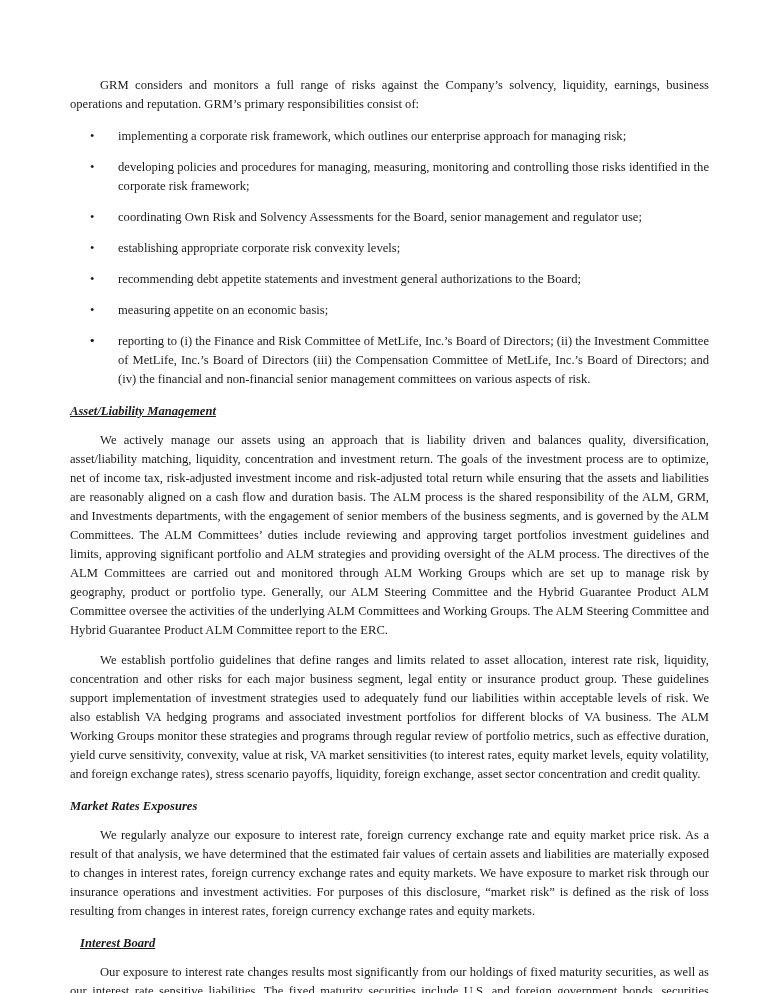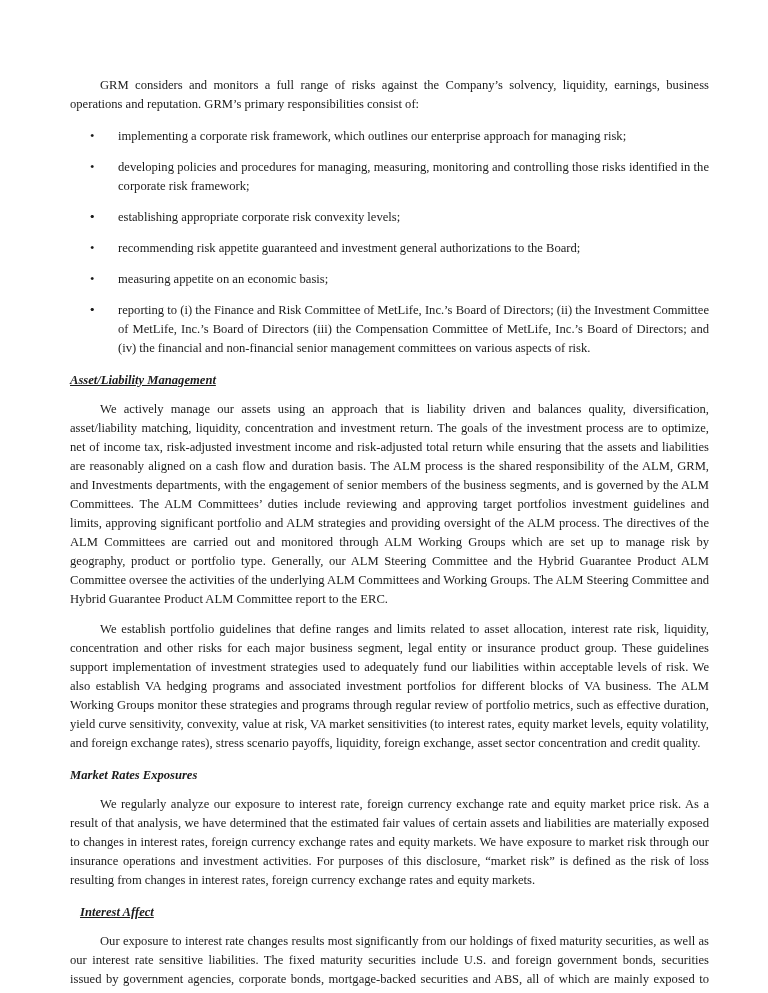--- a/index.html
+++ b/index.html
@@ -71,28 +71,29 @@
     <li>
       <span class="bullet-marker">•</span>
       <span>implementing a corporate risk framework, which outlines our enterprise approach for managing risk;</span>
     </li>
     <li>
       <span class="bullet-marker">•</span>
       <span>developing policies and procedures for managing, measuring, monitoring and controlling those risks identified in the corporate risk framework;</span>
     </li>
     <li>
       <span class="bullet-marker">•</span>
+      <span>coordinating Own Risk and Solvency Assessments for the Board, senior management and regulator use;</span>
     </li>
     <li>
       <span class="bullet-marker">•</span>
       <span>establishing appropriate corporate risk convexity levels;</span>
     </li>
     <li>
       <span class="bullet-marker">•</span>
-      <span>recommending risk appetite guaranteed and investment general authorizations to the Board;</span>
+      <span>recommending debt appetite statements and investment general authorizations to the Board;</span>
     </li>
     <li>
       <span class="bullet-marker">•</span>
       <span>measuring appetite on an economic basis;</span>
     </li>
     <li>
       <span class="bullet-marker">•</span>
     </li>
     <li>
       <span class="bullet-marker">•</span>
@@ -105,17 +106,17 @@
     <p class="body-paragraph">We actively manage our assets using an approach that is liability driven and balances quality, diversification, asset/liability matching, liquidity, concentration and investment return. The goals of the investment process are to optimize, net of income tax, risk-adjusted investment income and risk-adjusted total return while ensuring that the assets and liabilities are reasonably aligned on a cash flow and duration basis. The ALM process is the shared responsibility of the ALM, GRM, and Investments departments, with the engagement of senior members of the business segments, and is governed by the ALM Committees. The ALM Committees’ duties include reviewing and approving target portfolios investment guidelines and limits, approving significant portfolio and ALM strategies and providing oversight of the ALM process. The directives of the ALM Committees are carried out and monitored through ALM Working Groups which are set up to manage risk by geography, product or portfolio type. Generally, our ALM Steering Committee and the Hybrid Guarantee Product ALM Committee oversee the activities of the underlying ALM Committees and Working Groups. The ALM Steering Committee and Hybrid Guarantee Product ALM Committee report to the ERC.</p>
     <p class="body-paragraph">We establish portfolio guidelines that define ranges and limits related to asset allocation, interest rate risk, liquidity, concentration and other risks for each major business segment, legal entity or insurance product group. These guidelines support implementation of investment strategies used to adequately fund our liabilities within acceptable levels of risk. We also establish VA hedging programs and associated investment portfolios for different blocks of VA business. The ALM Working Groups monitor these strategies and programs through regular review of portfolio metrics, such as effective duration, yield curve sensitivity, convexity, value at risk, VA market sensitivities (to interest rates, equity market levels, equity volatility, and foreign exchange rates), stress scenario payoffs, liquidity, foreign exchange, asset sector concentration and credit quality.</p>
   </div>
 
   <div>
     <h3 class="section-heading">Market Rates Exposures</h3>
     <p class="body-paragraph">We regularly analyze our exposure to interest rate, foreign currency exchange rate and equity market price risk. As a result of that analysis, we have determined that the estimated fair values of certain assets and liabilities are materially exposed to changes in interest rates, foreign currency exchange rates and equity markets. We have exposure to market risk through our insurance operations and investment activities. For purposes of this disclosure, “market risk” is defined as the risk of loss resulting from changes in interest rates, foreign currency exchange rates and equity markets.</p>
   </div>
 
   <div>
-    <h3 class="section-heading underlined indented">Interest Affect</h3>
+    <h3 class="section-heading underlined indented">Interest Board</h3>
     <p class="body-paragraph">Our exposure to interest rate changes results most significantly from our holdings of fixed maturity securities, as well as our interest rate sensitive liabilities. The fixed maturity securities include U.S. and foreign government bonds, securities issued by government agencies, corporate bonds, mortgage-backed securities and ABS, all of which are mainly exposed to changes in medium- and long-term interest rates. The interest rate sensitive liabilities for purposes of this disclosure include debt, policyholder account balances related to certain investment type contracts, and embedded derivatives on variable annuities with guaranteed minimum benefits which have the same type of interest rate exposure (medium- and long-term interest rates) as fixed maturity securities. The interest rate sensitive liabilities for purposes of this disclosure exclude a significant portion of the liabilities relating to insurance contracts. See “Risk Factors — Economic Environment and Capital Markets-Related Risks — We Are Exposed to Significant Global Financial and Capital Markets Risks Which May Adversely Affect Our Results of Operations, Financial Condition and Liquidity, and May Cause Our Net Investment Income to Vary from Period to Period.”</p>
   </div>
 
 </div>
 
 </body></html>

